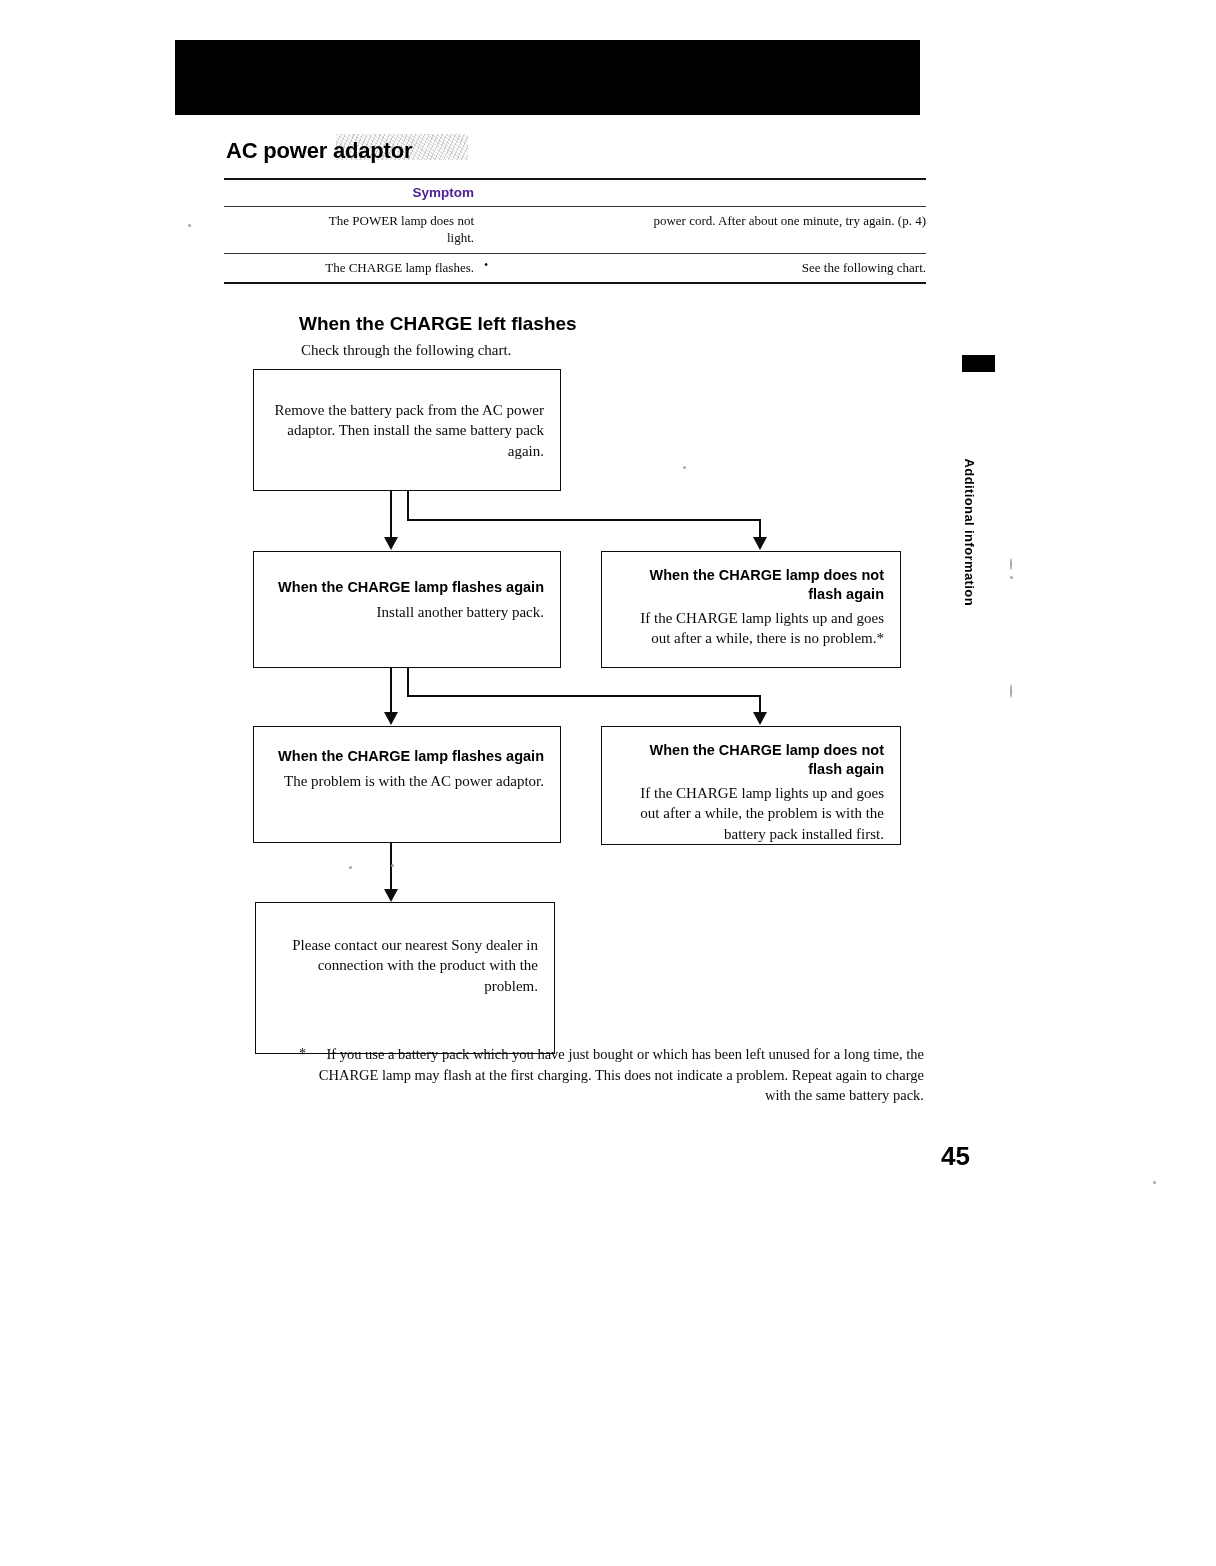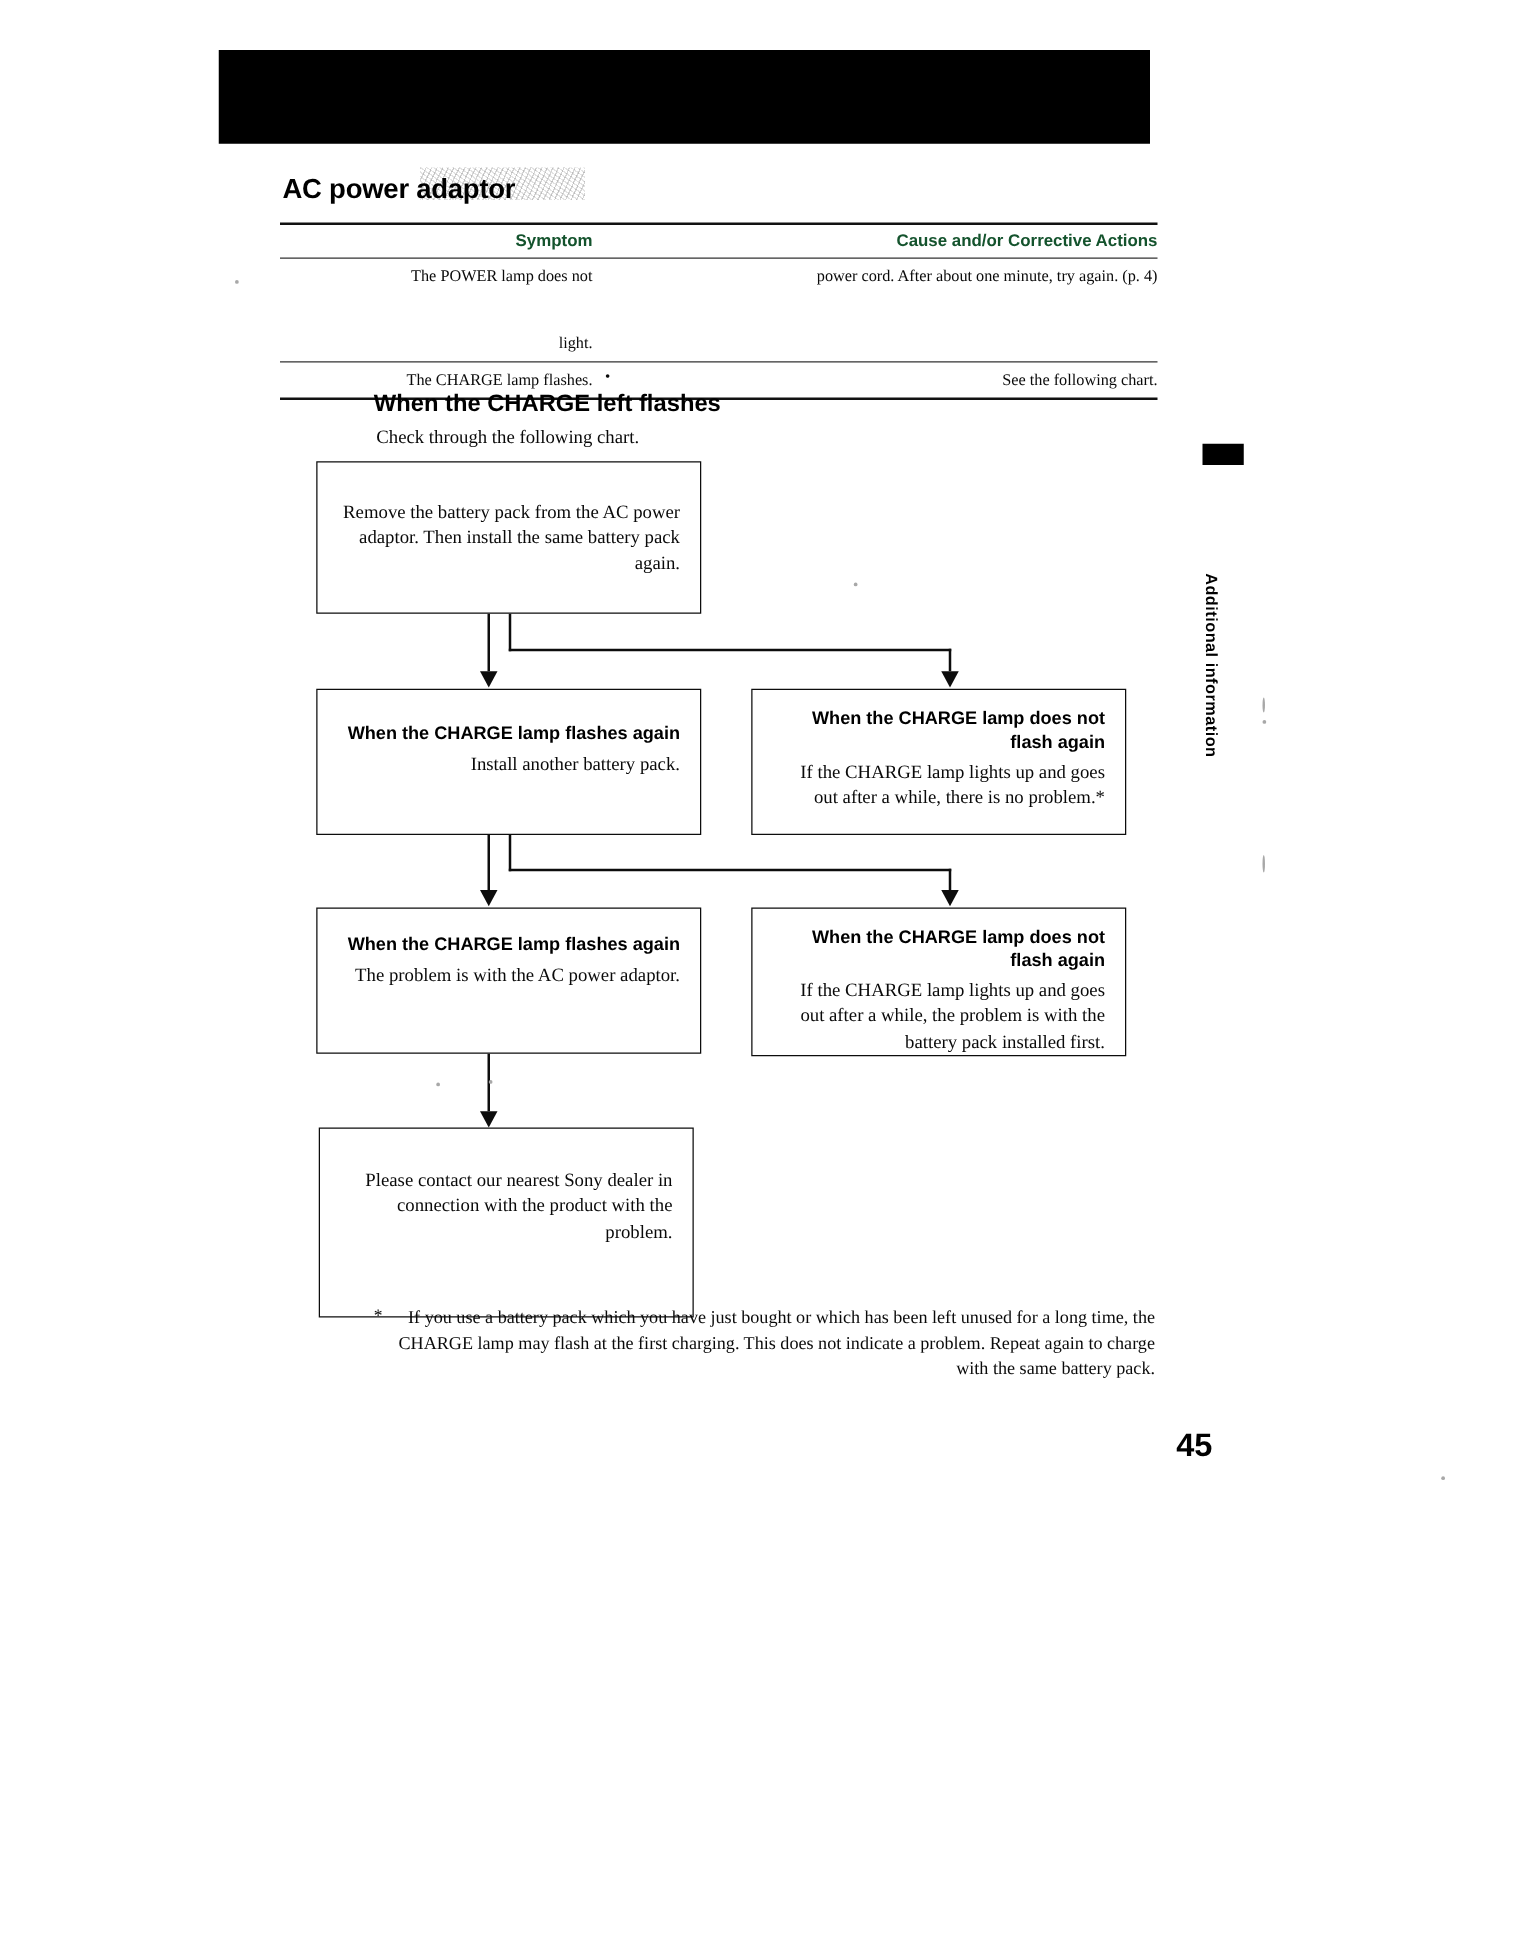--- a/index.html
+++ b/index.html
@@ -67,31 +67,31 @@
   .tbl .rule-thin  { border-top: 1px solid #333; height: 0; }
   .tbl-row { display: flex; }
   .tbl-col-a { width: 250px; flex: none; }
   .tbl-col-b { flex: 1; }
   .tbl-head .tbl-col-a,
   .tbl-head .tbl-col-b {
     font-family: "Liberation Sans", sans-serif;
     font-weight: bold;
     font-size: 13.5px;
     padding: 5px 0 6px 0;
-    color: #14532d;
+    color: #4c1d95;
   }
   .tbl-body .tbl-col-a,
   .tbl-body .tbl-col-b {
     font-family: "Liberation Serif", serif;
     font-size: 13px;
     line-height: 1.33;
     padding: 5px 0 6px 0;
   }
   .tbl-body .tbl-col-a { padding-right: 10px; }
-  .sym-l2 { display: block; padding-left: 7px; margin-top: 36px; }
+  .sym-l2 { display: block; padding-left: 7px; }
   .bullet-line {
     display: block;
     position: relative;
     padding-left: 13px;
   }
   .bullet-line::before {
     content: "\2022";
     position: absolute;
     left: 0;
     top: -1px;
@@ -224,21 +224,20 @@
 
   <div class="header-bar"></div>
 
   <div class="section-heading">AC power adaptor</div>
   <div class="section-heading-smudge"></div>
 
   <div class="tbl">
     <div class="rule-thick"></div>
     <div class="tbl-row tbl-head">
       <div class="tbl-col-a">Symptom</div>
-      <div class="tbl-col-b">Cause and/or Corrective Actions</div>
     </div>
     <div class="rule-thin"></div>
 
     <div class="tbl-row tbl-body">
       <div class="tbl-col-a">
         <span>The POWER lamp does not</span>
         <span class="sym-l2">light.</span>
       </div>
       <div class="tbl-col-b">
         <span class="bullet-cont">power cord. After about one minute, try again. (p. 4)</span>

